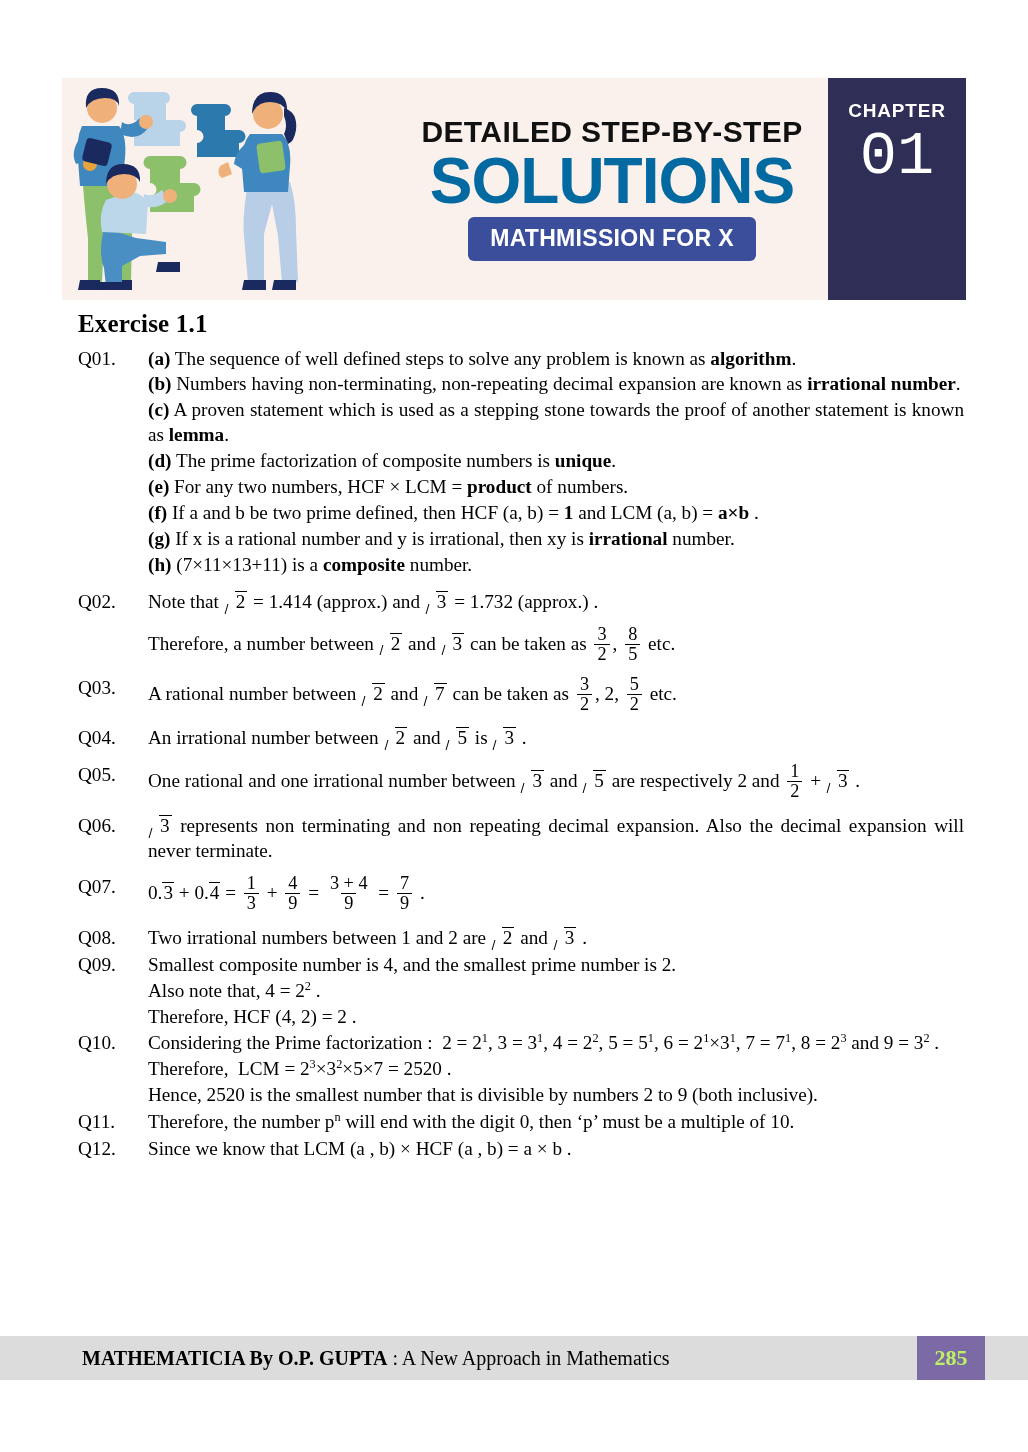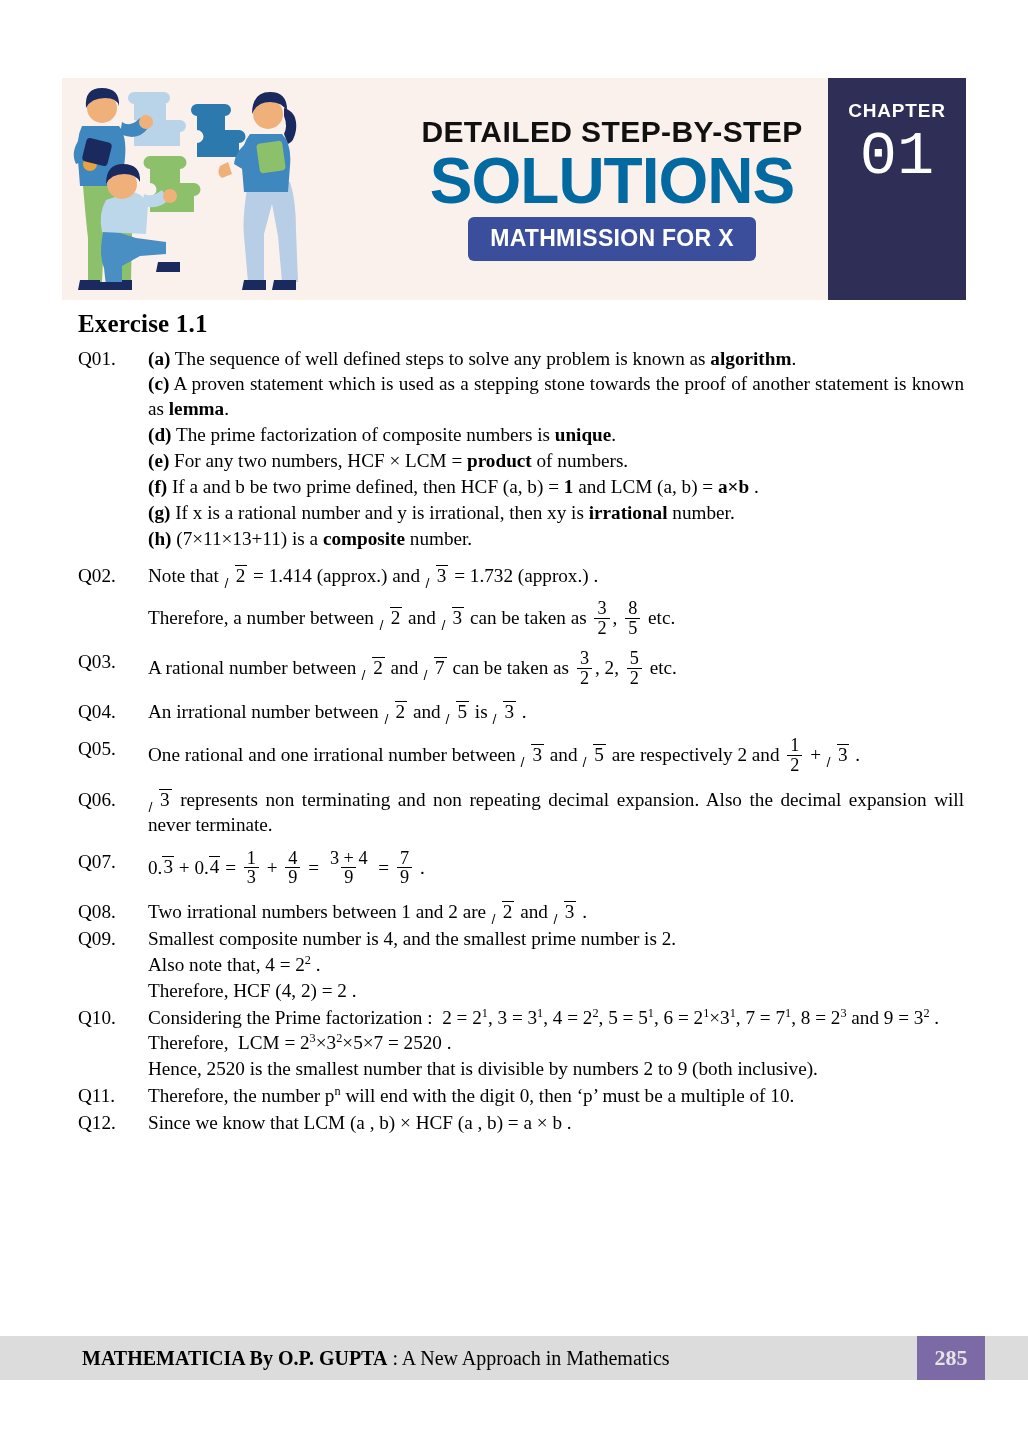--- a/index.html
+++ b/index.html
@@ -110,21 +110,21 @@
     background:#dcdcdc;
     padding-left:19px;
   }
   .footer-text{
     position:absolute;left:82px;top:50%;transform:translateY(-50%);
     font-size:20px;white-space:nowrap;
   }
   .footer-text .bold{font-weight:bold;}
   .page-badge{
     position:absolute;right:62px;top:0;width:68px;height:44px;
-    background:#7b6aa5;color:#e5e5e5;
+    background:#7b6aa5;color:#bef264;
     display:flex;align-items:center;justify-content:center;
     font-size:22px;font-weight:bold;
   }
 </style>
 </head>
 <body>
 
 <div class="banner">
   <div class="banner-inner">
 
@@ -199,20 +199,24 @@
 <div class="content">
 
   <div class="ex-title">Exercise 1.1</div>
 
   <div class="qrow">
     <div class="qnum">Q01.</div>
     <div class="qbody">
       <div class="ln just">
         <b>(a)</b>
         <span>The sequence of well defined steps to solve any problem is known as </span><b>algorithm</b><span>.</span>
+      </div>
+      <div class="ln just">
+        <b>(b)</b>
+        <span>Numbers having non-terminating, non-repeating decimal expansion are known as </span><b>irrational number</b><span>.</span>
       </div>
       <div class="ln just">
         <b>(c)</b>
         <span>A proven statement which is used as a stepping stone towards the proof of another statement is known as </span><b>lemma</b><span>.</span>
       </div>
       <div class="ln">
         <b>(d)</b>
         <span>The prime factorization of composite numbers is </span><b>unique</b><span>.</span>
       </div>
       <div class="ln">

